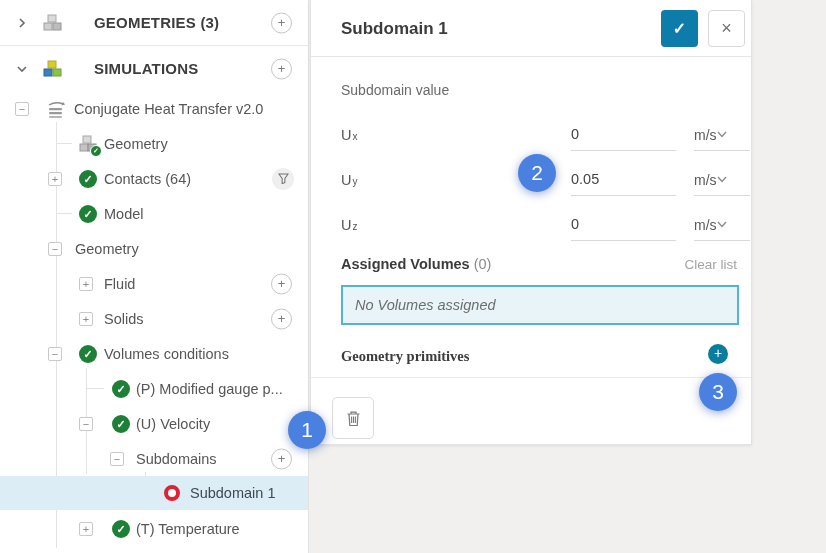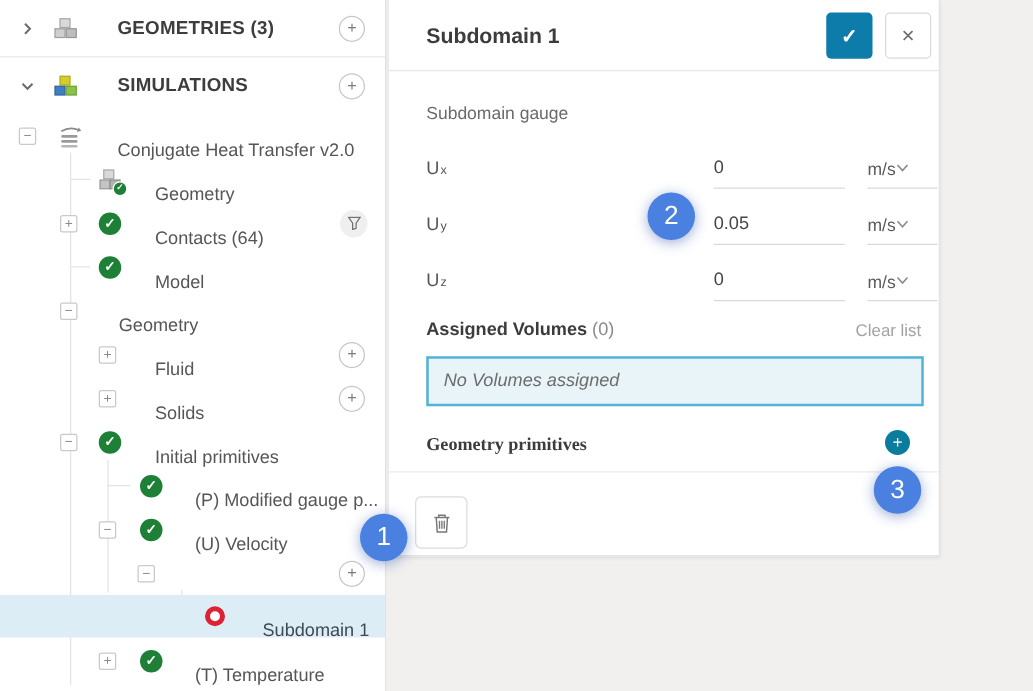--- a/index.html
+++ b/index.html
@@ -3,21 +3,21 @@
 <meta charset="utf-8">
 <style>
   html,body{margin:0;padding:0;background:#e9e8e6;font-family:"Liberation Sans",sans-serif;}
   #app{position:relative;width:826px;height:553px;background:#f1f0ee;overflow:hidden;}
 
   
   #sidebar{position:absolute;left:0;top:0;width:308px;height:553px;background:#fff;border-right:1px solid #e2e2e2;}
   .srow{position:absolute;left:0;width:308px;height:35px;}
   .hdr-row{height:45px;}
   .hdr-label{position:absolute;top:0;height:100%;display:flex;align-items:center;font-size:15px;font-weight:700;color:#3d3d3d;letter-spacing:.2px;margin-left:22px;}
-  .tlabel{position:absolute;top:12px;height:100%;display:flex;align-items:center;font-size:14.5px;color:#565656;white-space:nowrap;margin-left:20px;}
+  .tlabel{position:absolute;top:0;height:100%;display:flex;align-items:center;font-size:14.5px;color:#565656;white-space:nowrap;}
   .sel{background:#ddedf5;}
   .divider-h{position:absolute;left:0;width:308px;height:1px;background:#e7e7e7;}
   .chev{position:absolute;top:50%;transform:translateY(-50%);width:12px;height:12px;color:#6b6b6b;}
   .box{position:absolute;top:50%;transform:translateY(-50%);width:14px;height:14px;border:1px solid #c9c9c9;background:#fff;color:#8a8a8a;
        font-size:11px;line-height:13px;text-align:center;border-radius:2px;box-sizing:border-box;}
   .gcheck{position:absolute;top:50%;transform:translateY(-50%);width:18px;height:18px;border-radius:50%;background:#1d8036;color:#fff;
           font-size:11px;font-weight:700;line-height:18px;text-align:center;}
   .mini-check{position:absolute;right:-4px;bottom:-3px;width:10px;height:10px;border-radius:50%;background:#1d8036;border:1px solid #fff;
           color:#fff;font-size:7px;line-height:10px;text-align:center;font-weight:700;}
   .addc{position:absolute;top:50%;transform:translateY(-50%);right:16px;width:19px;height:19px;border-radius:50%;border:1px solid #c6c6c6;
@@ -158,36 +158,37 @@
 
     <div class="srow" style="top:301px">
       <span class="box" style="left:79px">+</span>
       <span class="tlabel" style="left:104px">Solids</span>
       <span class="addc">+</span>
     </div>
 
     <div class="srow" style="top:336px">
       <span class="box" style="left:48px">−</span>
       <span class="gcheck" style="left:79px">✓</span>
-      <span class="tlabel" style="left:104px">Initial primitives</span>
+      <span class="tlabel" style="left:104px">Volumes conditions</span>
     </div>
 
     <div class="srow" style="top:371px">
       <span class="gcheck" style="left:112px">✓</span>
       <span class="tlabel" style="left:136px">(P) Modified gauge p...</span>
     </div>
 
     <div class="srow" style="top:406px">
       <span class="box" style="left:79px">−</span>
       <span class="gcheck" style="left:112px">✓</span>
       <span class="tlabel" style="left:136px">(U) Velocity</span>
     </div>
 
     <div class="srow" style="top:441px">
       <span class="box" style="left:110px">−</span>
+      <span class="tlabel" style="left:136px">Subdomains</span>
       <span class="addc">+</span>
     </div>
 
     <div class="srow sel" style="top:476px;height:34px">
       <span class="redring" style="left:164px"></span>
       <span class="tlabel" style="left:190px;color:#3f4a52">Subdomain 1</span>
     </div>
 
     <div class="srow" style="top:511px">
       <span class="box" style="left:79px">+</span>
@@ -200,21 +201,21 @@
     <div id="panel-header">
       <span id="panel-title">Subdomain 1</span>
       <div class="sqbtn" id="apply-btn">
           <span>✓</span>
         </div>
       <div class="sqbtn" id="close-btn">
           <span>×</span>
         </div>
     </div>
 
-    <span class="sect-label" style="top:82px">Subdomain gauge</span>
+    <span class="sect-label" style="top:82px">Subdomain value</span>
 
     <div class="frow" style="top:112px">
       <span class="flabel">
           <span>U</span>
           <sub>x</sub>
         </span>
       <span class="finput">0</span>
       <span class="funit">
           <span>m/s</span>
         <svg width="10" height="7" viewBox="0 0 10 7">

